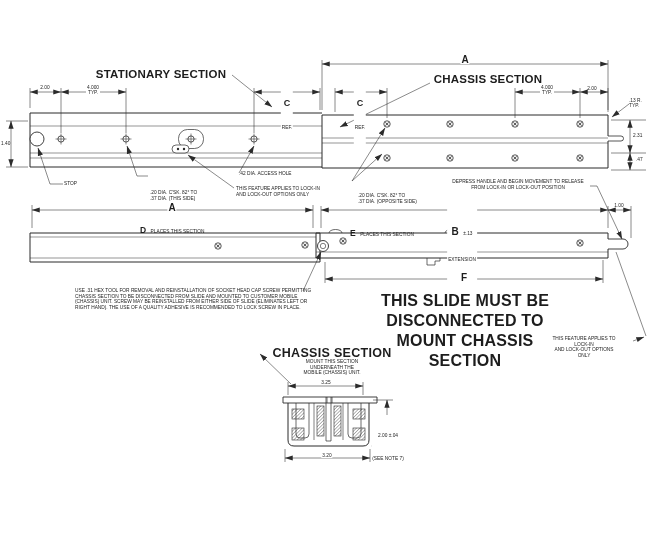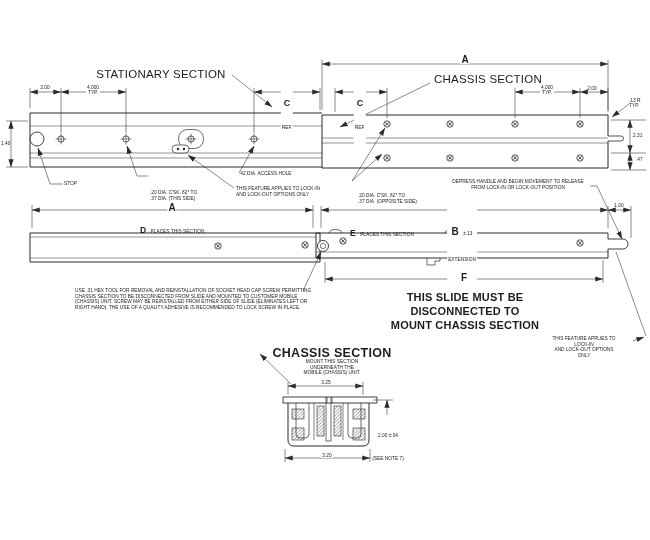--- a/index.html
+++ b/index.html
@@ -6,23 +6,23 @@
   #stage{position:relative;width:650px;height:540px;background:#fff;overflow:hidden;
          font-family:"Liberation Sans",sans-serif;color:#1d1d1d;}
   #stage svg{position:absolute;left:0;top:0;}
   .txt{position:absolute;white-space:pre-line;line-height:1.12;color:#1d1d1d;}
   .ctr{transform:translateX(-50%);text-align:center;}
   .tiny{font-size:4.8px;}
   .note{font-size:4.8px;line-height:1.18;}
   .dimletter{font-size:10px;font-weight:bold;line-height:.9;}
   .cletter{font-size:9px;font-weight:bold;line-height:.85;}
   .dletter{font-size:8.5px;font-weight:bold;}
-  .title{font-size:11.5px;font-weight:normal;letter-spacing:.2px;}
+  .title{font-size:11.5px;font-weight:bold;letter-spacing:.2px;}
   .bigtitle{font-size:12.5px;font-weight:bold;letter-spacing:.3px;}
-  .warn{font-size:11px;font-weight:bold;line-height:1.25;letter-spacing:.2px;}
+  .warn{font-size:16px;font-weight:bold;line-height:1.25;letter-spacing:.2px;}
   .mask{background:#fff;padding:0 1px;}
   .row{white-space:nowrap;}
 </style>
 </head>
 <body>
 
 <div id="stage">
 
 <svg width="650" height="540" viewBox="0 0 650 540">
   <defs>

